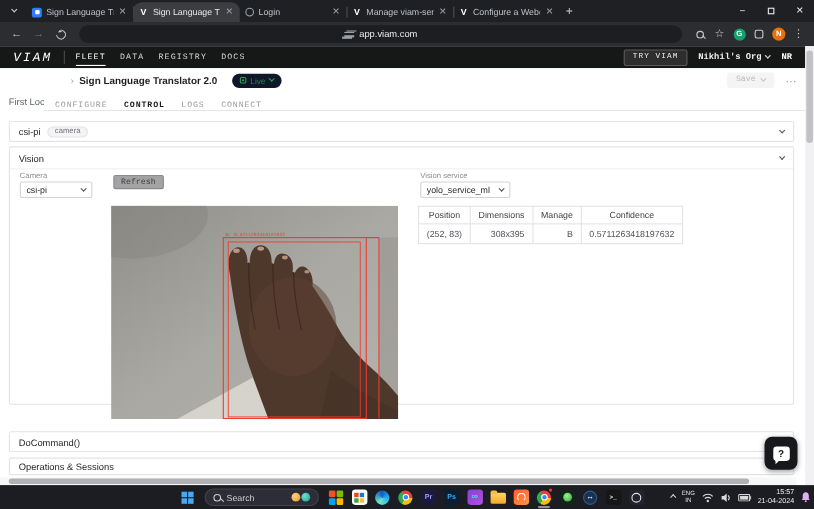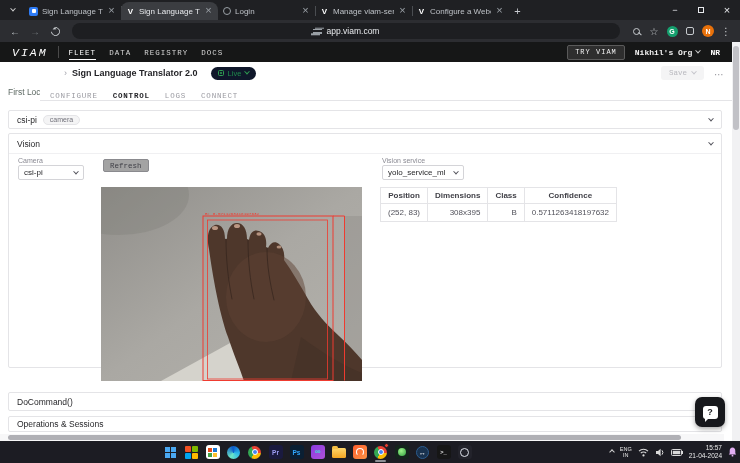--- a/index.html
+++ b/index.html
@@ -102,21 +102,21 @@
   .c2 .vhead{height:20px;border-bottom:1px solid #f0f0f2;display:flex;align-items:center;padding:0 8px;}
   .c3{top:291px;height:19px;}
   .c4{top:315px;height:16px;}
   .flabel{position:absolute;color:#8a8a93;font-size:7px;}
   .select{position:absolute;height:15px;border:1px solid #d4d4d8;border-radius:2px;background:#fff;display:flex;align-items:center;gap:4px;padding:0 5px;}
   .select .val{color:#27272a;font-size:8px;white-space:nowrap;}
   .select .chev{margin-left:auto;}
   .refreshbtn{position:absolute;left:94px;top:25px;border:1px solid #8a8a8e;border-radius:2px;background:#a3a3a3;color:#3f3f46;font-size:7.5px;padding:1.5px 6px;}
   .stream{position:absolute;left:92px;top:53px;width:261px;height:194px;}
   .vtable{position:absolute;left:371px;top:53px;border-collapse:collapse;background:#fff;}
-  .vtable th{border:1px solid #e4e4e7;color:#3f3f46;font-size:8px;font-weight:bold;padding:3px 7px;text-align:center;white-space:nowrap;}
+  .vtable th{border:1px solid #e4e4e7;color:#3f3f46;font-size:8px;font-weight:normal;padding:3px 7px;text-align:center;white-space:nowrap;}
   .vtable td{border:1px solid #e4e4e7;color:#52525b;font-size:8px;padding:4px 7px;text-align:right;white-space:nowrap;}
 
   
   .vscroll{position:absolute;top:42px;right:0;width:8px;height:399px;background:#f1f1f3;}
   .vthumb{position:absolute;top:4px;left:1px;width:6px;height:84px;background:#c1c1c6;border-radius:3px;}
   .hscroll{position:absolute;left:0;right:8px;top:333px;height:7px;background:#f7f7f8;}
   .hthumb{position:absolute;left:8px;top:1px;height:5px;width:93%;background:#b0b0b5;border-radius:3px;}
 
   
   .help{position:absolute;left:695px;top:397px;width:30px;height:30px;background:#17181c;border-radius:7px;
@@ -350,21 +350,21 @@
             <text x="104" y="27.5" font-size="4.3" fill="#ef3b30" font-family="Liberation Mono, DejaVu Sans Mono, monospace">B: 0.5711263418197632</text>
           </g>
         </svg>
       </div>
 
       <table class="vtable">
         <thead>
           <tr>
             <th>Position</th>
             <th>Dimensions</th>
-            <th>Class</th>
+            <th>Manage</th>
             <th>Confidence</th>
           </tr>
         </thead>
         <tbody>
           <tr>
             <td>(252, 83)</td>
             <td>308x395</td>
             <td>B</td>
             <td>0.5711263418197632</td>
           </tr>
@@ -402,20 +402,28 @@
   <div class="taskbar">
     <span class="tb-space"></span>
     <div class="slot">
         <span class="startgrid">
           <i></i>
           <i></i>
           <i></i>
           <i></i>
         </span>
       </div>
+    <div class="searchpill">
+      <span class="mag"></span>
+      <span class="search-text">Search</span>
+      <span class="daily">
+          <i class="d1"></i>
+          <i class="d2"></i>
+        </span>
+    </div>
     <div class="slot">
         <span class="ico-widgets">
           <i class="a"></i>
           <i class="b"></i>
           <i class="c"></i>
           <i class="d"></i>
         </span>
       </div>
     <div class="slot">
         <span class="appico ico-office">

